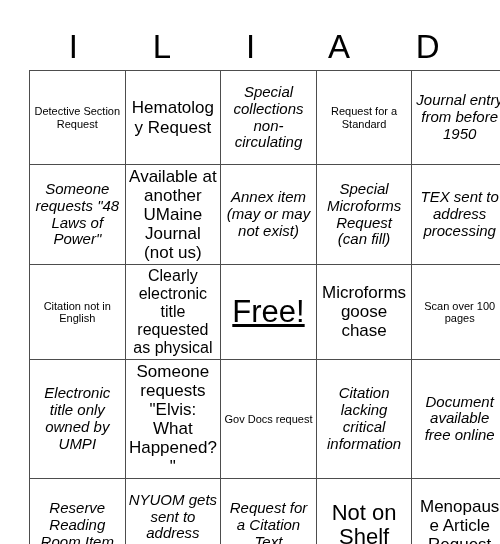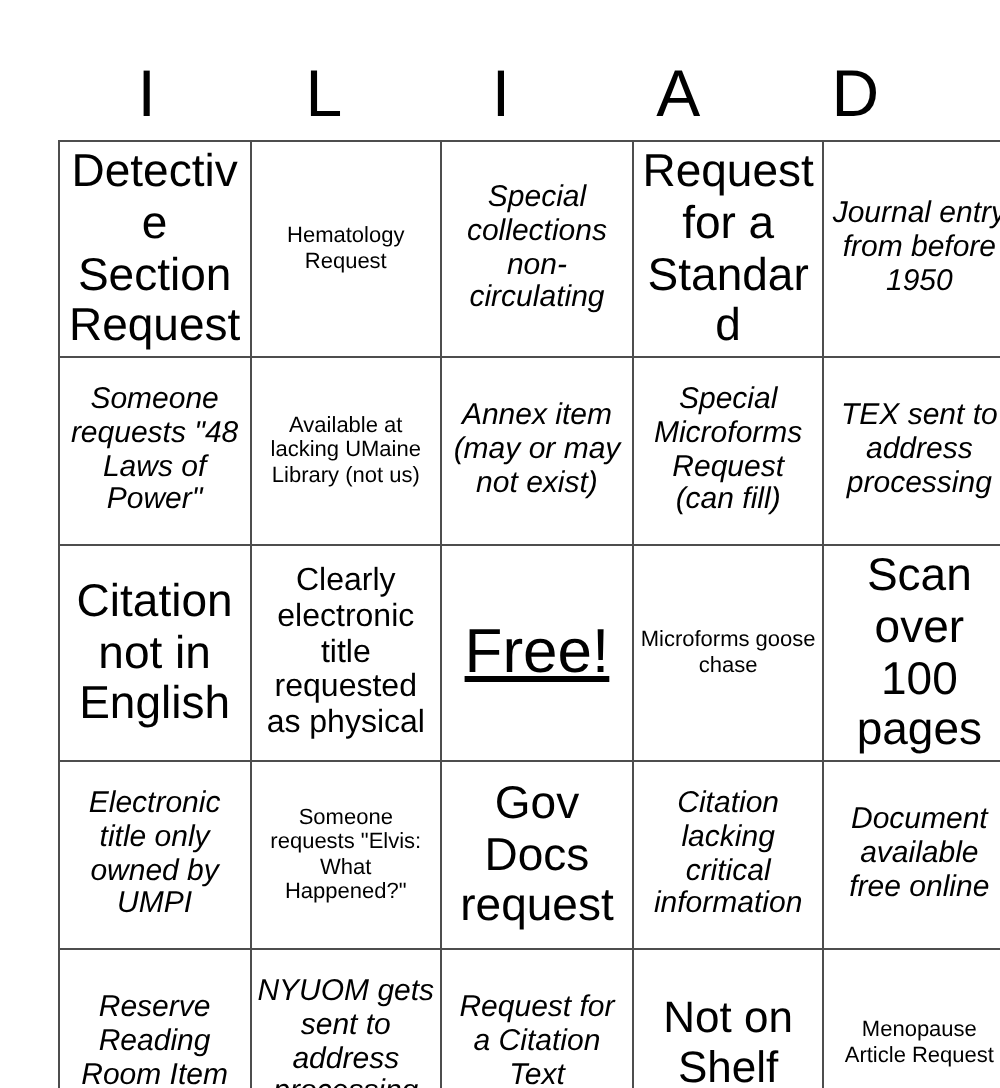--- a/index.html
+++ b/index.html
@@ -60,23 +60,23 @@
     background: #ffffff;
   }
 
   .cell-text {
     display: block;
     line-height: 1.12;
   }
 
   
   .fs-xs  { font-size: 16px; }
-  .fs-s   { font-size: 11px; }
+  .fs-s   { font-size: 17px; }
   .fs-m   { font-size: 15px; font-style: italic; }
-  .fs-l   { font-size: 23px; }
+  .fs-l   { font-size: 11px; }
   .fs-xl  { font-size: 22px; }
   .fs-xxl { font-size: 31px; text-decoration: underline; }
 </style>
 </head>
 <body>
 
 <div class="card">
 
   <div class="header-row">
     <div class="header-cell">I</div>
@@ -103,21 +103,21 @@
           </td>
         <td>
             <span class="cell-text fs-m">Journal entry from before 1950</span>
           </td>
       </tr>
       <tr>
         <td>
             <span class="cell-text fs-m">Someone requests "48 Laws of Power"</span>
           </td>
         <td>
-            <span class="cell-text fs-s">Available at lacking UMaine Library (not us)</span>
+            <span class="cell-text fs-s">Available at another UMaine Journal (not us)</span>
           </td>
         <td>
             <span class="cell-text fs-m">Annex item (may or may not exist)</span>
           </td>
         <td>
             <span class="cell-text fs-m">Special Microforms Request (can fill)</span>
           </td>
         <td>
             <span class="cell-text fs-m">TEX sent to address processing</span>
           </td>

